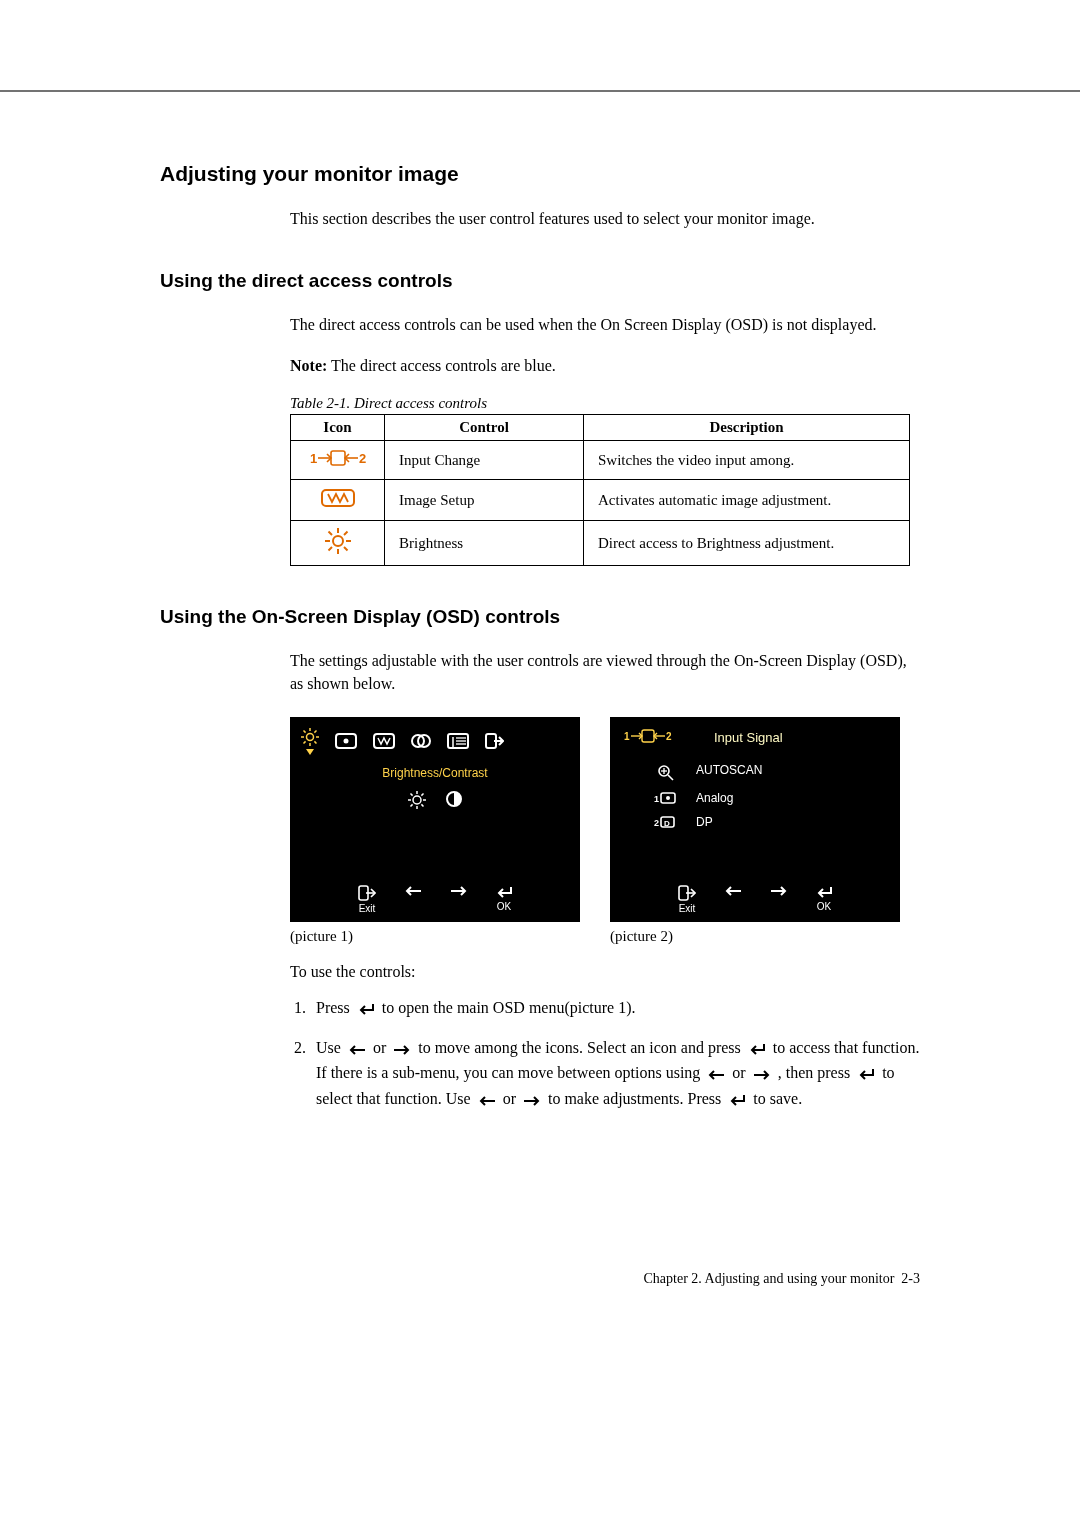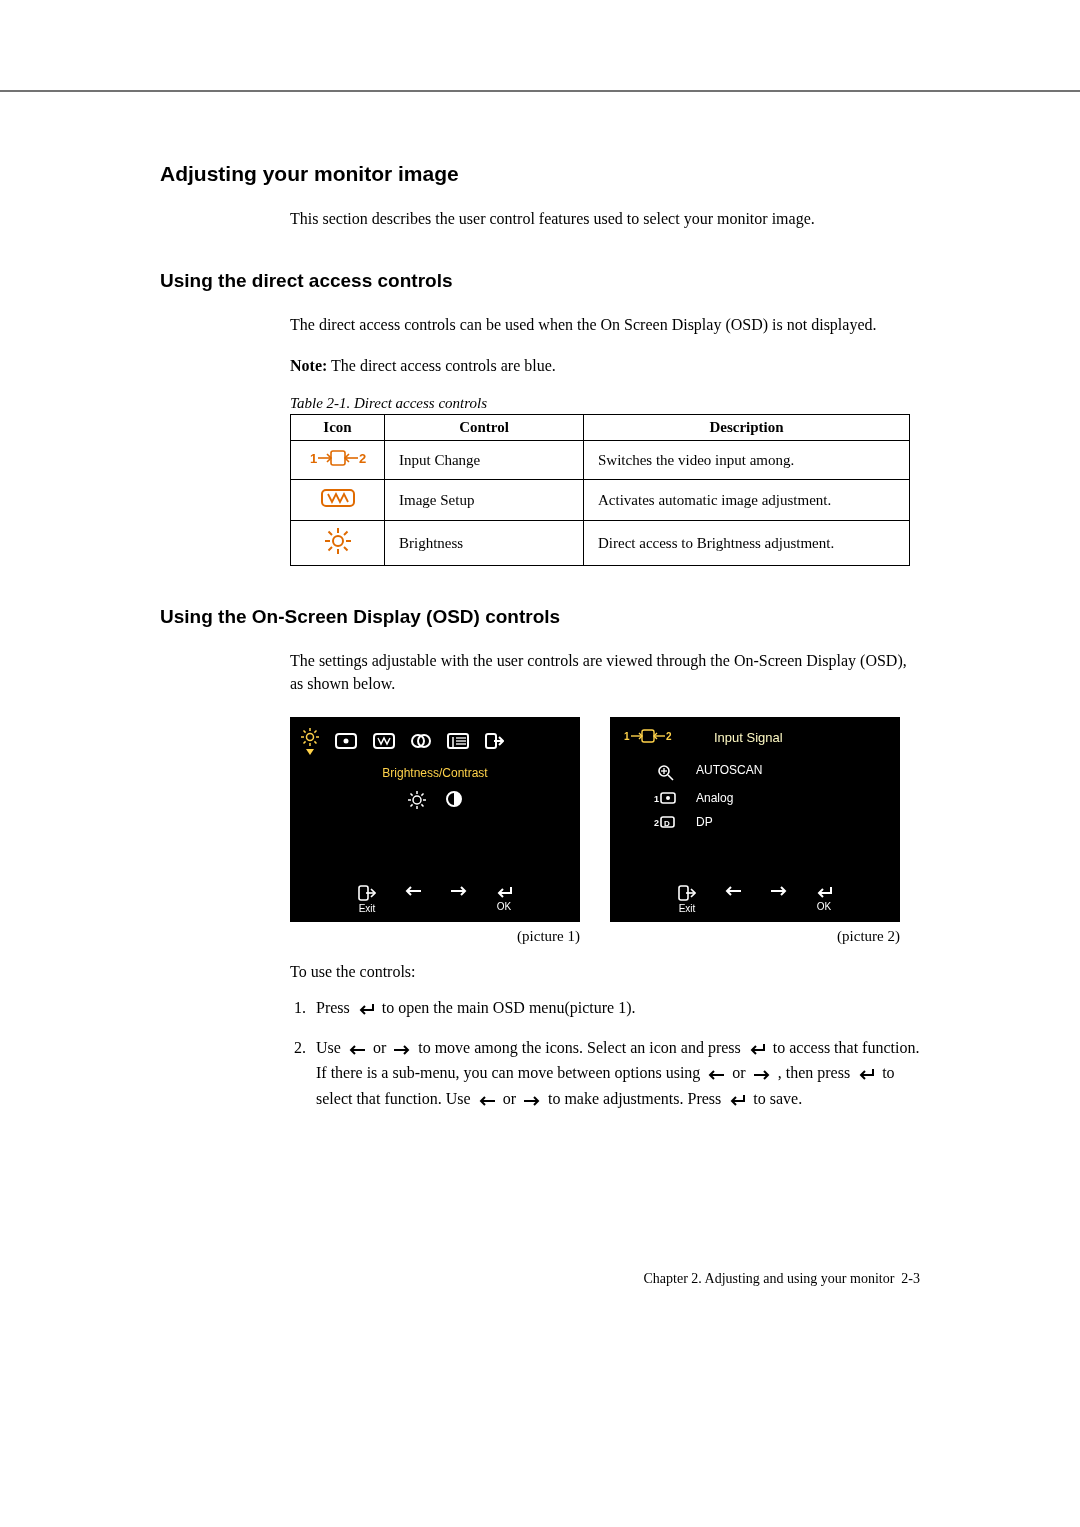--- a/index.html
+++ b/index.html
@@ -121,21 +121,21 @@
   .osd .footer {
     position: absolute;
     bottom: 8px;
     left: 0; right: 0;
     display: flex;
     justify-content: center;
     gap: 28px;
     font-size: 10px;
   }
   .osd .footer .btn { display: flex; flex-direction: column; align-items: center; gap: 2px; }
-  .osd-caption { text-align: right; font-size: 15px; margin-top: 6px; }
+  .osd-caption { text-align: left; font-size: 15px; margin-top: 6px; }
 
   .instr-intro {
     margin-left: 130px;
     font-size: 16px;
     margin-top: 18px;
   }
   ol.steps {
     margin: 14px 0 0 150px;
     padding: 0;
     font-size: 16px;

